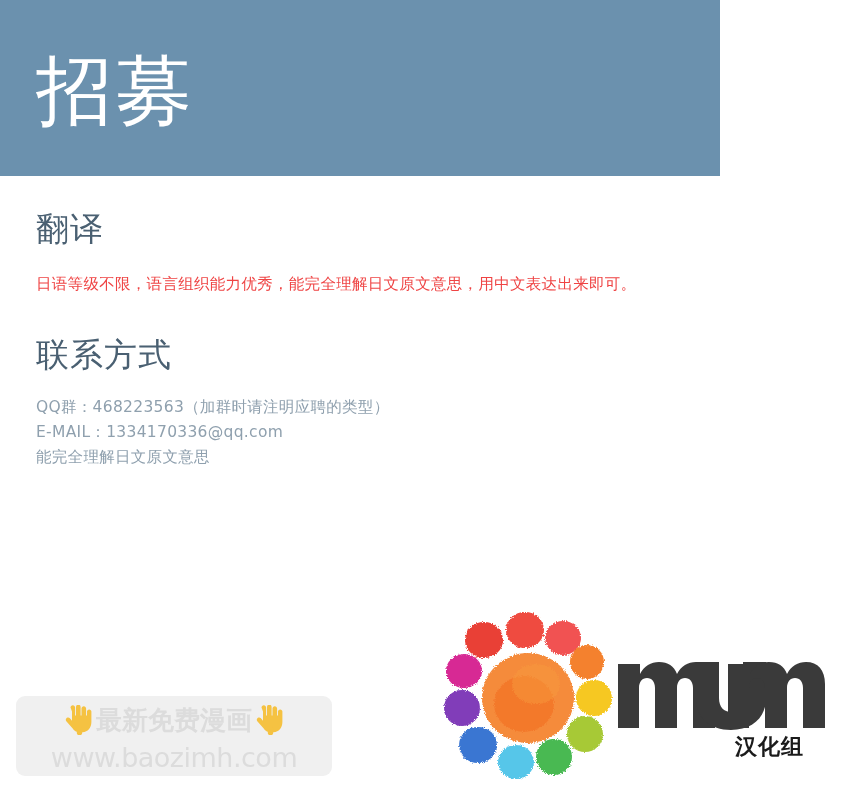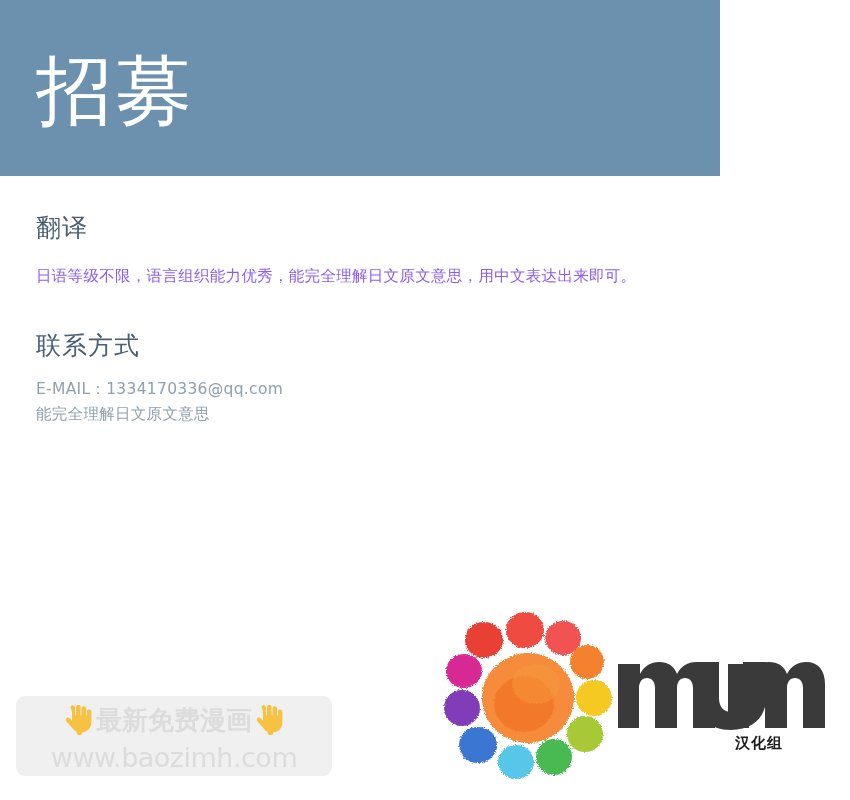--- a/index.html
+++ b/index.html
@@ -38,29 +38,29 @@
   
   .content {
     padding: 0 36px;
     box-sizing: border-box;
   }
   .section {
     margin: 0;
   }
   .section-heading {
     color: #4a6072;
-    font-size: 25px;
+    font-size: 33px;
     line-height: 1.1;
     font-weight: 400;
     letter-spacing: 1px;
     margin: 0;
-    font-family: Liberation Sans, sans-serif;
+    font-family: Liberation Mono, monospace;
   }
   .section-body {
-    color: #8b5cf6;
+    color: #ef4444;
     font-size: 15.5px;
     line-height: 1.55;
     letter-spacing: 0.3px;
     margin: 0;
     font-family: "DejaVu Sans", "Liberation Sans", sans-serif;
   }
   .sec-translate { padding-top: 38px; }
   .sec-translate .section-body { margin-top: 22px; }
 
   .sec-retouch { padding-top: 44px; }
@@ -148,21 +148,21 @@
     font-weight: 700;
     color: #3a3a3a;
     letter-spacing: -3px;
     font-family: "DejaVu Sans", "Liberation Sans", sans-serif;
   }
   .logo-word svg { display: block; }
   .logo-sub {
     position: absolute;
     left: 295px;
     top: 124px;
-    font-size: 15px;
+    font-size: 22px;
     font-weight: 700;
     color: #1b1b1b;
     letter-spacing: 1px;
     line-height: 1;
     font-family: "DejaVu Sans", "Liberation Sans", sans-serif;
   }
 </style>
 </head>
 <body>
 
@@ -174,20 +174,21 @@
 
   <div class="section sec-translate">
     <div class="section-heading">翻译</div>
     <div class="section-body">日语等级不限，语言组织能力优秀，能完全理解日文原文意思，用中文表达出来即可。</div>
   </div>
 
 
   <div class="section sec-contact">
     <div class="section-heading">联系方式</div>
     <div class="contact-lines">
+      <div class="contact-line">QQ群：468223563（加群时请注明应聘的类型）</div>
       <div class="contact-line">E-MAIL：1334170336@qq.com</div>
       <div class="contact-line">能完全理解日文原文意思</div>
     </div>
   </div>
 
 </div>
 
 <div class="watermark">
   <div class="wm-top">
     <span class="wm-hand">

